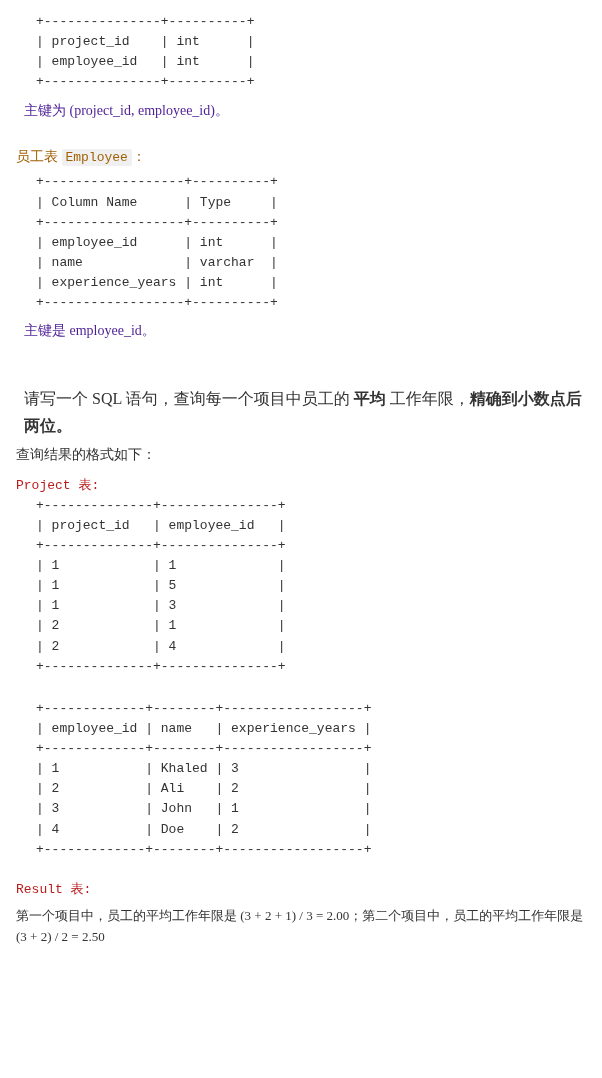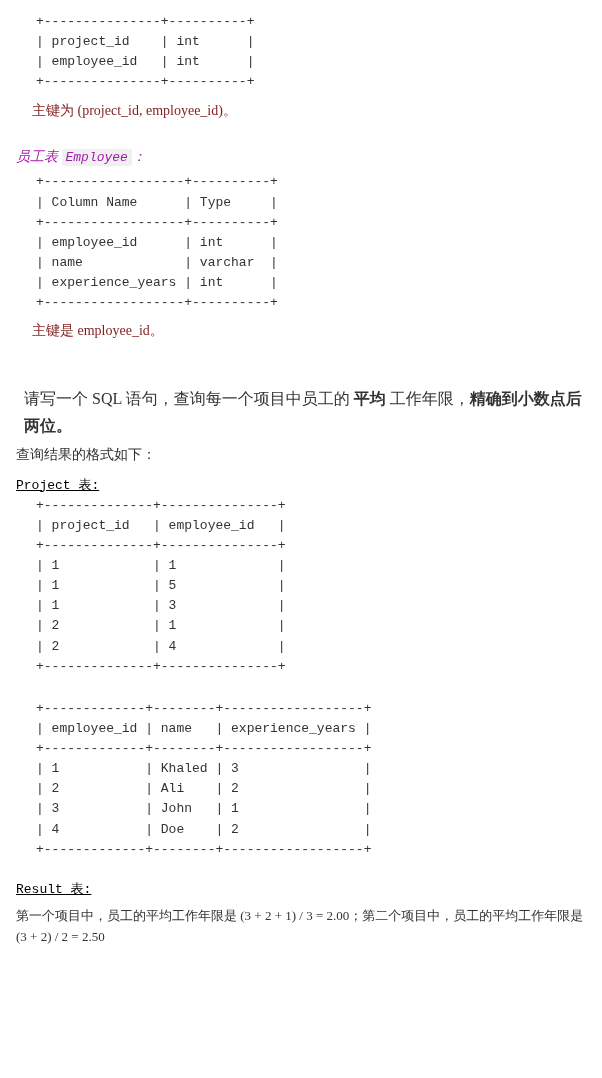--- a/index.html
+++ b/index.html
@@ -19,29 +19,28 @@
       font-family: 'Courier New', Consolas, monospace;
       font-size: 13px;
       color: #333;
       background: #fff;
       padding: 2px 0 2px 20px;
       line-height: 1.55;
       white-space: pre;
     }
     .text-line {
       font-size: 14px;
-      color: #7f1d1d;
-      margin: 4px 16px;
+      color: #4c1d95;
+      margin: 4px 8px;
       line-height: 1.7;
     }
     .label-cn {
       font-size: 14px;
-      color: #a21caf;
+      color: #a16207;
       margin: 8px 0 4px 0;
-      font-style: italic;
     }
     .label-cn code {
       font-family: 'Courier New', Consolas, monospace;
       background: #f0f0f0;
       padding: 1px 4px;
       font-size: 13px;
       border-radius: 2px;
     }
     .bold-text {
       font-weight: bold;
@@ -49,24 +48,23 @@
     .query-intro {
       font-size: 16px;
       margin: 14px 0 6px 8px;
       line-height: 1.7;
     }
     .result-label {
       font-size: 14px;
       margin: 4px 0 2px 0;
     }
     .teal-text {
-      color: #000000;
+      color: #b91c1c;
       font-family: 'Courier New', Consolas, monospace;
       font-size: 13px;
-      text-decoration: underline;
     }
     .bottom-note {
       font-size: 13px;
       color: #333;
       margin-top: 8px;
       line-height: 1.6;
     }
     .section-gap {
       height: 10px;
     }

